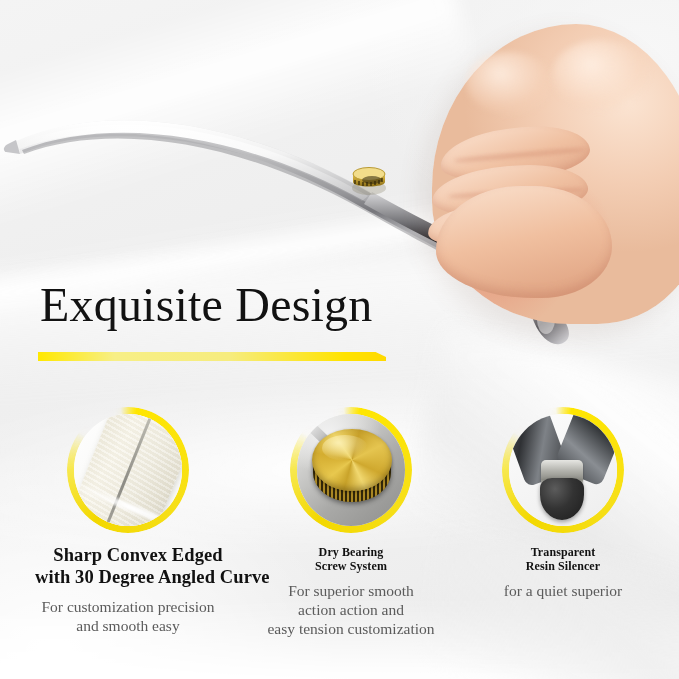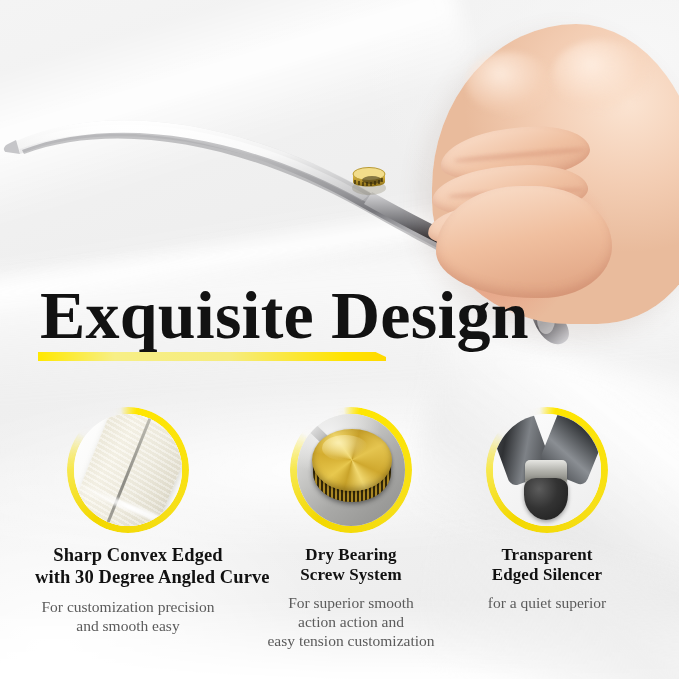--- a/index.html
+++ b/index.html
@@ -92,37 +92,37 @@
   .thumb{
     position:absolute;left:436px;top:186px;width:176px;height:112px;
     border-radius:48% 44% 40% 56% / 58% 54% 46% 42%;
     background:linear-gradient(168deg,#fae1ce 0%,#f0bf9f 48%,#dd9f7e 100%);
     box-shadow:inset 0 -6px 10px rgba(185,112,88,.3);
   }
 
   
   .headline{
     position:absolute;left:40px;top:281px;
-    font-size:68px;line-height:1;font-weight:700;color:#121212;
+    font-size:48px;line-height:1;font-weight:400;color:#121212;
     letter-spacing:.2px;white-space:nowrap;
     text-shadow:0 1px 0 rgba(255,255,255,.6);
   }
   .rule{
     position:absolute;left:38px;top:352px;width:348px;height:9px;
     background:linear-gradient(90deg,#ffe800 0%,#f7ef86 22%,#f6ec7e 55%,#ffe300 88%,#ffd900 100%);
     clip-path:polygon(0 0, 97% 0, 100% 55%, 100% 100%, 0 100%);
     filter:drop-shadow(0 1px 1px rgba(0,0,0,.07));
   }
 
   
   .features{position:absolute;left:0;top:405px;width:679px;height:274px;}
   .feature{position:absolute;top:0;width:226px;text-align:center;}
   .f1{left:15px;}
   .f2{left:238px;}
-  .f3{left:434px;}
+  .f3{left:450px;}
 
   .badge{
     position:relative;width:122px;height:126px;margin:2px auto 0;
   }
   .ring{
     position:absolute;left:0;top:0;width:122px;height:126px;
     border-radius:50%;
     background:conic-gradient(from 8deg,
        #ffe600 0deg, #f6df18 120deg, #f3d800 205deg,
        #f7e84d 262deg, rgba(255,255,255,0) 300deg,
@@ -214,21 +214,21 @@
     box-shadow:0 1px 2px rgba(0,0,0,.3);
   }
   .sil-bumper{
     position:absolute;left:31px;top:64px;width:44px;height:42px;
     border-radius:12px 12px 50% 50% / 10px 10px 60% 60%;
     background:radial-gradient(ellipse at 34% 26%, #5c5c5c 0%, #333333 45%, #1c1c1c 100%);
     box-shadow:0 2px 4px rgba(0,0,0,.35);
   }
 
   .f-title{
-    margin-top:12px;font-size:17px;line-height:1.18;font-weight:700;color:#111111;
+    margin-top:12px;font-size:12px;line-height:1.18;font-weight:700;color:#111111;
     letter-spacing:.1px;
   }
   .f-desc{
     margin-top:9px;font-size:15.5px;line-height:1.22;color:#5b5b5b;
   }
   .f1 .f-title{font-size:18.5px;margin-left:20px;}
   .nowrapline{display:block;white-space:nowrap;}
 </style>
 </head>
 <body>
@@ -391,21 +391,21 @@
         <div class="disc">
           <div class="sil-bg"></div>
           <div class="sil-armL"></div>
           <div class="sil-armR"></div>
           <div class="sil-collar"></div>
           <div class="sil-bumper"></div>
         </div>
       </div>
       <div class="f-title">
         <span class="nowrapline">Transparent</span>
-        <span class="nowrapline">Edged Silencer</span>
+        <span class="nowrapline">Resin Silencer</span>
       </div>
       <div class="f-desc">
         <span class="nowrapline">for a quiet superior</span>
       </div>
     </div>
 
   </div>
 </div>
 
 </body></html>

